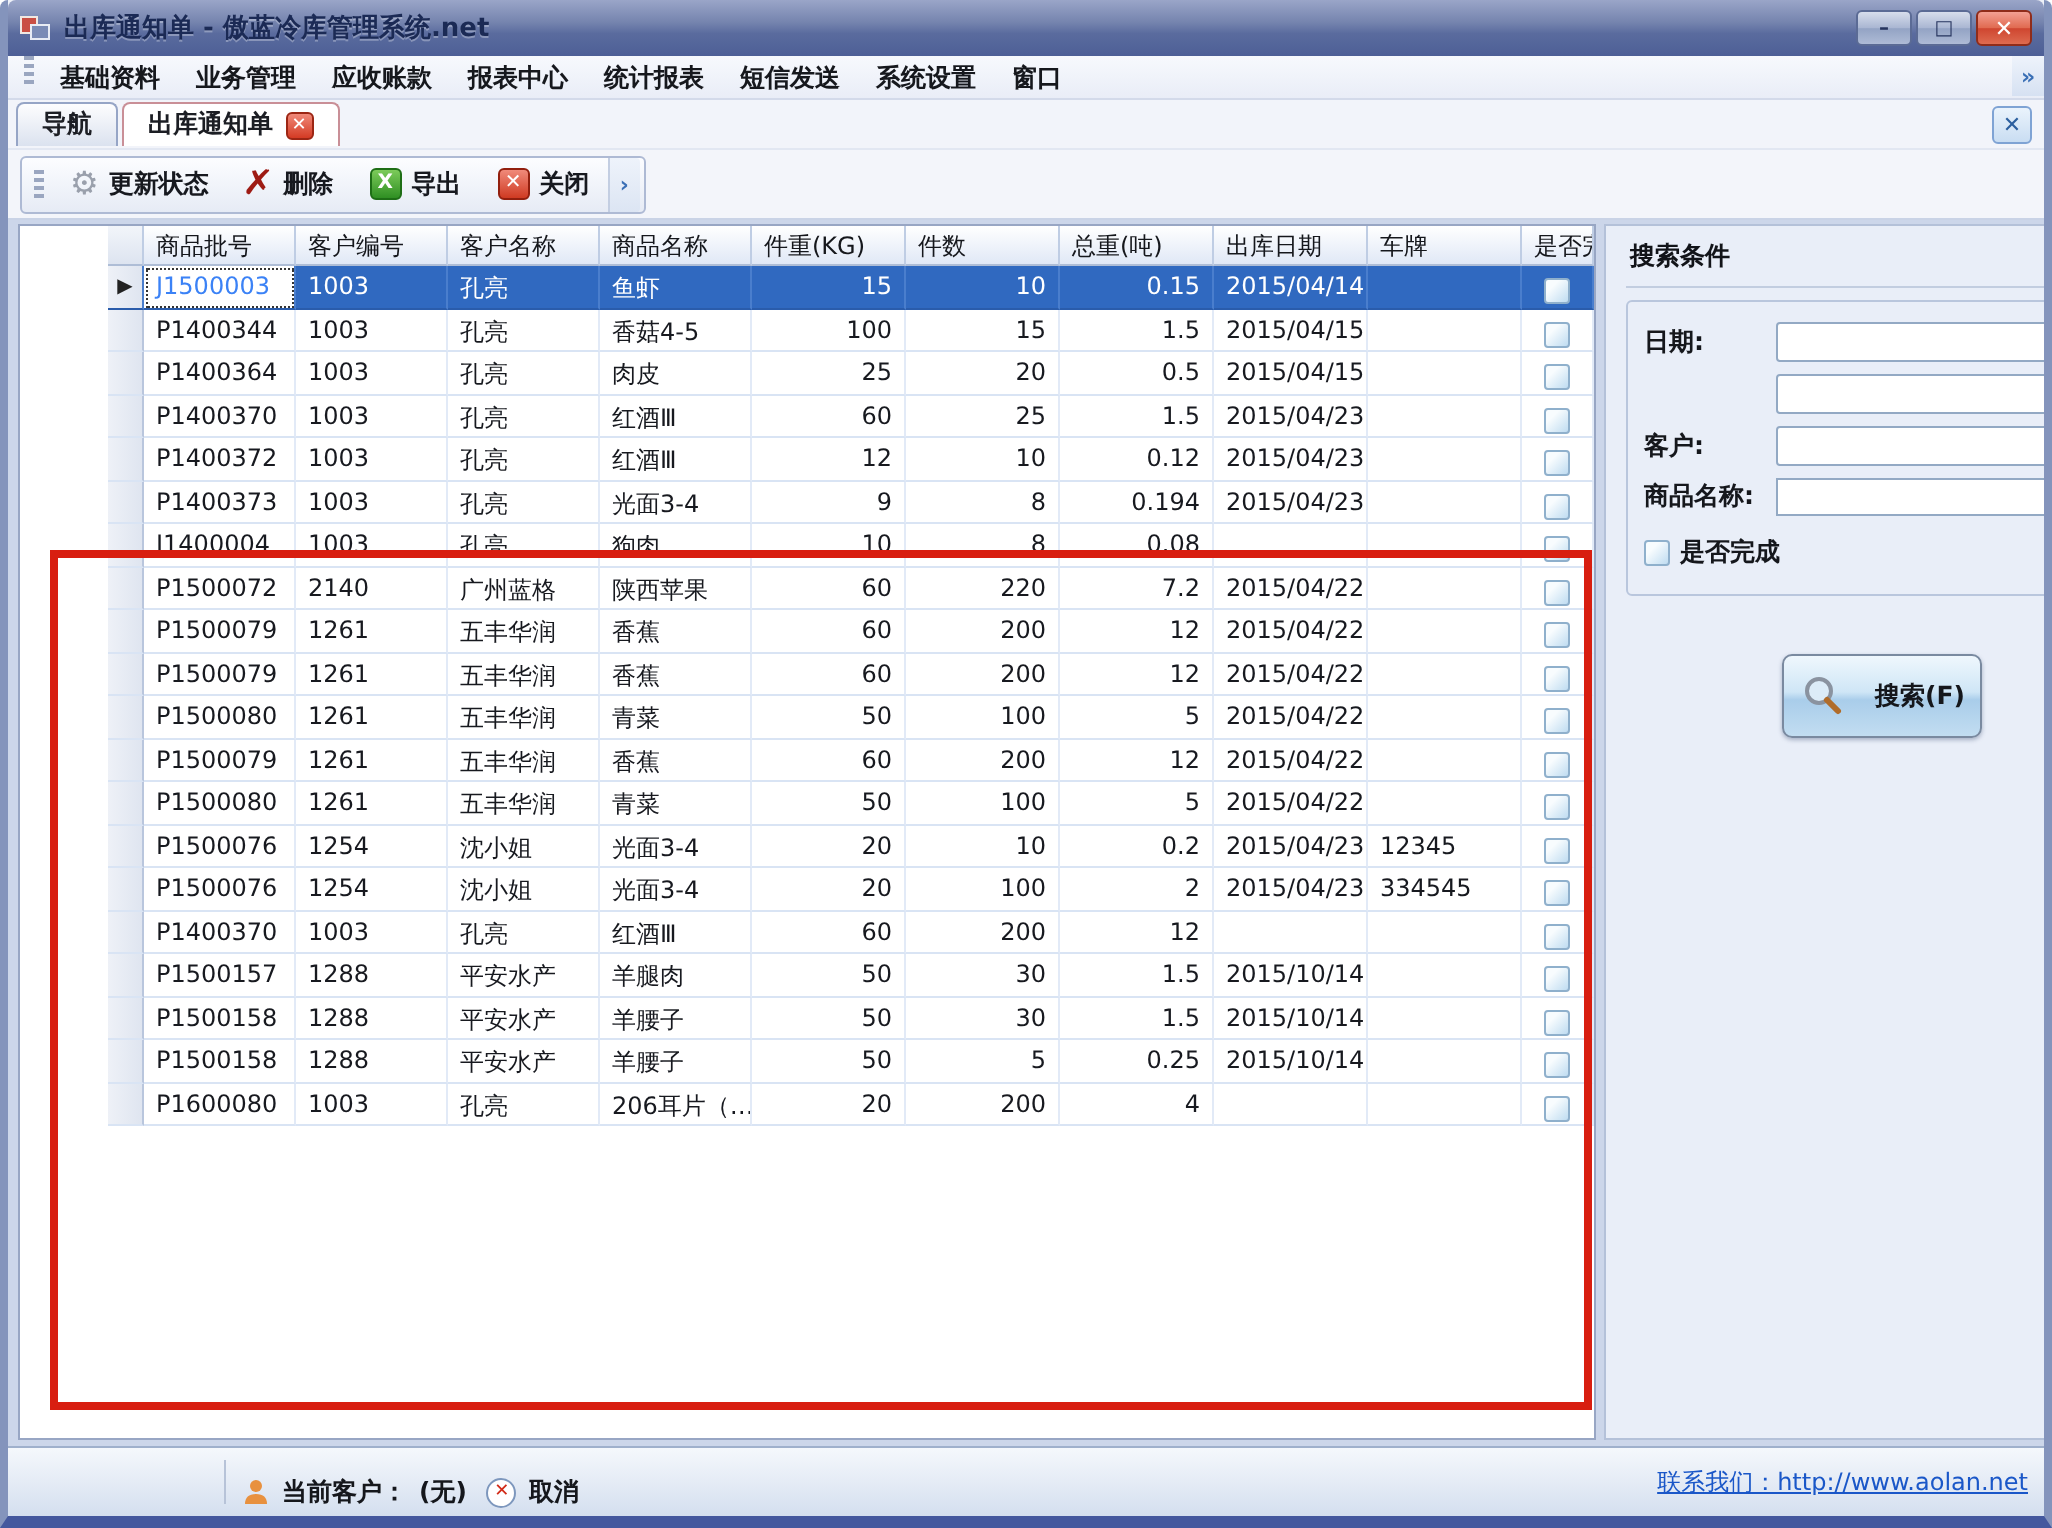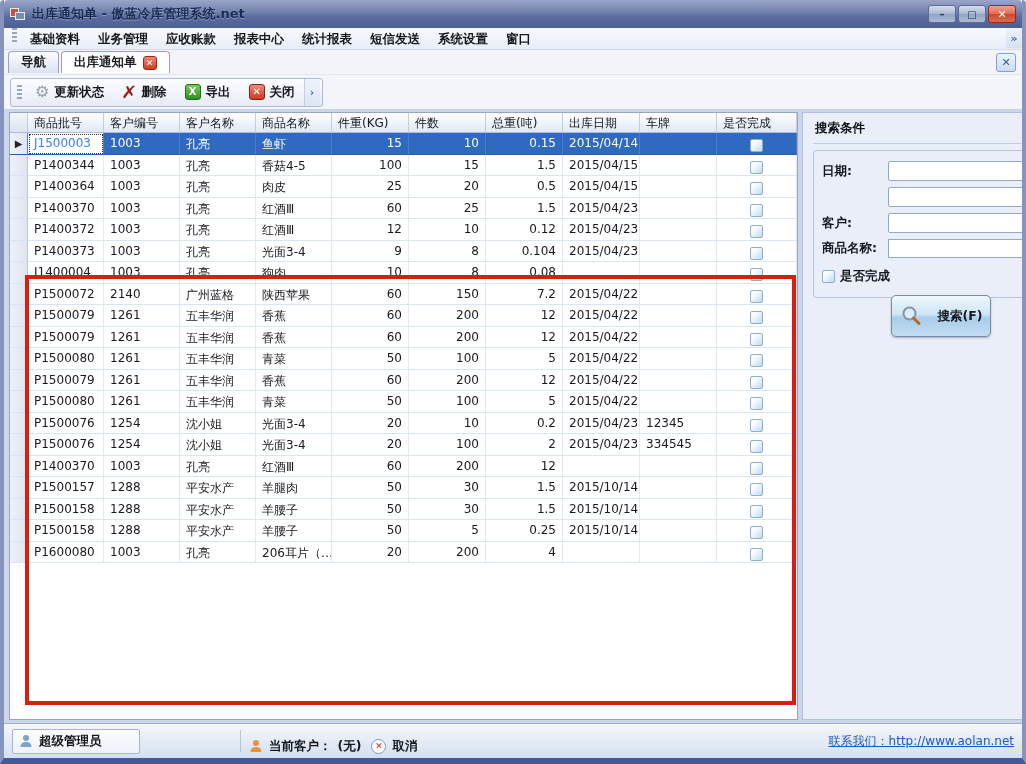--- a/index.html
+++ b/index.html
@@ -56,21 +56,21 @@
   .ico-closebox { width:16px; height:16px; border-radius:3px; background:linear-gradient(#f08a7a,#cf3a22); border:1px solid #921f0e;
     color:#fff; font-size:10px; font-weight:bold; text-align:center; line-height:14px; }
 
   
   .content { height:613px; background:#ccd6ea; display:flex; padding:2px 0 0 5px; position:relative; }
 
   
   .grid-panel { width:789px; height:608px; background:#fff; border:1px solid #98a6c4; flex:none; display:flex; flex-direction:column; }
   .group-panel { height:32px; background:linear-gradient(#d9deea,#eef1f7); border-bottom:1px solid #c4cede;
     font-size:12px; color:#8e97b3; display:flex; align-items:center; padding-left:12px; }
-  .grid-table { width:100%; }
+  .grid-table { width:100%;padding-left:44px; }
   .grid-row { display:grid; grid-template-columns:18px 76px 76px 76px 76px 77px 77px 77px 77px 77px 1fr; height:21.5px; }
   .grid-row.hdr { height:20px; }
   .hcell { background:linear-gradient(#ffffff,#e0e8f6); border-right:1px solid #bfcde4; border-bottom:1px solid #aebdd6;
     font-size:12px; color:#15171c; padding:2px 0 0 6px; white-space:nowrap; overflow:hidden; }
   .hcell.ind { padding:0; background:linear-gradient(#f2f5fa,#dde4f0); }
   .cell { font-size:12px; color:#17191f; padding:3px 4px 0 6px; border-right:1px solid #e2eaf7; border-bottom:1px solid #d9e4f4;
     white-space:nowrap; overflow:hidden; }
   .cell.num { text-align:right; padding-right:6px; }
   .cell.ctr { text-align:center; padding-left:0; padding-right:0; }
   .cell.ind { background:linear-gradient(90deg,#eef1f7,#dfe5f0); border-right:1px solid #b9c6dd; padding:0; text-align:center;
@@ -92,21 +92,21 @@
   .search-panel { flex:1; height:608px; background:#e9eef8; border:1px solid #b4c1d9; border-right:none; padding:4px 10px 0 10px; position:relative; }
   .sp-title { font-size:12.5px; font-weight:bold; color:#121419; padding:3px 2px 6px 2px; border-bottom:1px solid #c2cde0; }
   .sp-group { border:1px solid #b9c6dd; border-radius:3px; margin-top:6px; padding:10px 8px 12px 8px; }
   .sp-row { display:flex; align-items:center; margin-bottom:6px; }
   .sp-label { width:66px; font-size:12.5px; font-weight:600; color:#15171c; flex:none; }
   .combo { flex:1; height:20px; background:#fff; border:1px solid #93a9c4; border-radius:2px; display:flex; }
   .combo-text { flex:1; }
   .text-input { flex:1; height:19px; background:#fff; border:1px solid #93a9c4; font-size:12px; padding:0 4px; }
   .sp-check-row { display:flex; align-items:center; gap:5px; margin-top:10px; }
   .sp-check-row .lbl { font-size:12.5px; font-weight:600; color:#15171c; }
-  .search-btn { position:absolute; left:88px; top:182px; width:100px; height:42px; border:1px solid #7a8aa0; border-radius:5px;
+  .search-btn { position:absolute; left:88px; top:214px; width:100px; height:42px; border:1px solid #7a8aa0; border-radius:5px;
     background:linear-gradient(#eff7fd 0%, #cfe6f6 45%, #a9cdea 55%, #c2ddf1 100%);
     box-shadow:0 1px 2px rgba(40,60,100,.35); display:flex; align-items:center; justify-content:center; gap:16px;
     font-size:12.5px; font-weight:600; color:#15171c; cursor:default; }
 
   
   .statusbar { height:35px; border-top:1px solid #9fb0cc; background:linear-gradient(#f5f8fc,#d4dfef);
     display:flex; align-items:center; padding:0 8px; position:relative; }
   .user-box { width:128px; height:25px; border:1px solid #a5b4cf; border-radius:2px; background:linear-gradient(#fdfdfe,#eef2f9);
     display:flex; align-items:center; gap:6px; padding:0 6px; }
   .sb-text { font-size:12.5px; font-weight:600; color:#15171c; }
@@ -267,21 +267,21 @@
               <div class="cell ctr"><span class="chk"></span></div>
             </div>
             <div class="grid-row">
               <div class="cell ind"></div>
               <div class="cell">P1400373</div>
               <div class="cell">1003</div>
               <div class="cell">孔亮</div>
               <div class="cell">光面3-4</div>
               <div class="cell num">9</div>
               <div class="cell num">8</div>
-              <div class="cell num">0.104</div>
+              <div class="cell num">0.194</div>
               <div class="cell">2015/04/23</div>
               <div class="cell"></div>
               <div class="cell ctr"><span class="chk"></span></div>
             </div>
             <div class="grid-row">
               <div class="cell ind"></div>
               <div class="cell">J1400004</div>
               <div class="cell">1003</div>
               <div class="cell">孔亮</div>
               <div class="cell">狗肉</div>
@@ -292,21 +292,21 @@
               <div class="cell"></div>
               <div class="cell ctr"><span class="chk"></span></div>
             </div>
             <div class="grid-row">
               <div class="cell ind"></div>
               <div class="cell">P1500072</div>
               <div class="cell">2140</div>
               <div class="cell">广州蓝格</div>
               <div class="cell">陕西苹果</div>
               <div class="cell num">60</div>
-              <div class="cell num">150</div>
+              <div class="cell num">220</div>
               <div class="cell num">7.2</div>
               <div class="cell">2015/04/22</div>
               <div class="cell"></div>
               <div class="cell ctr"><span class="chk"></span></div>
             </div>
             <div class="grid-row">
               <div class="cell ind"></div>
               <div class="cell">P1500079</div>
               <div class="cell">1261</div>
               <div class="cell">五丰华润</div>
@@ -504,27 +504,20 @@
           <line x1="13.5" y1="13" x2="19" y2="18.5" stroke="#b06c2a" stroke-width="3" stroke-linecap="round"></line>
         </svg>
         <span>搜索(F)</span>
       </div>
     </div>
 
     <div class="red-box"></div>
   </div>
 
   <div class="statusbar">
-    <div class="user-box">
-      <svg width="14" height="14" viewBox="0 0 14 14">
-        <circle cx="7" cy="4" r="3" fill="#7ba3cc"></circle>
-          <path d="M1.5 13 Q1.5 8 7 8 Q12.5 8 12.5 13 Z" fill="#7ba3cc"></path>
-      </svg>
-      <span class="sb-text">超级管理员</span>
-    </div>
     <div class="sb-sep"></div>
     <div class="sb-item">
       <svg width="14" height="14" viewBox="0 0 14 14">
         <circle cx="7" cy="4" r="3" fill="#e8913f"></circle>
           <path d="M1.5 13 Q1.5 8 7 8 Q12.5 8 12.5 13 Z" fill="#e8913f"></path>
       </svg>
       <span class="sb-text">当前客户：</span>
       <span class="sb-text">(无)</span>
     </div>
     <div class="sb-item">

